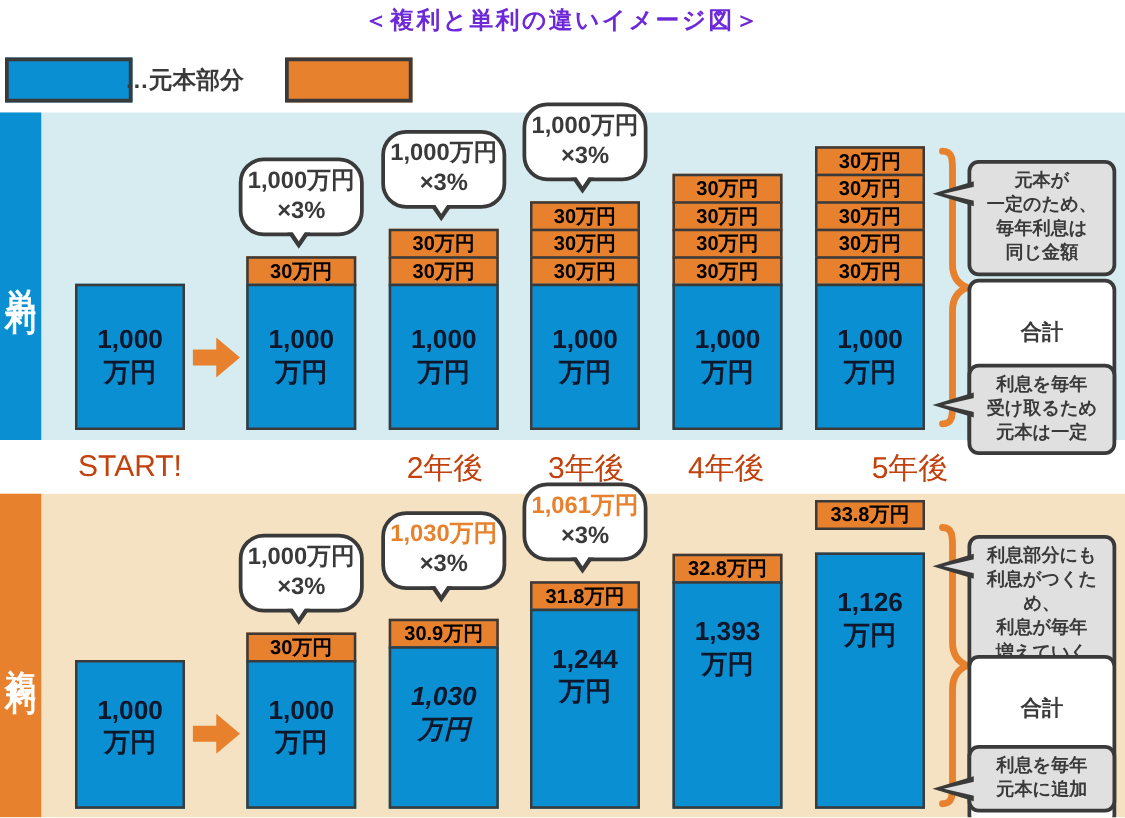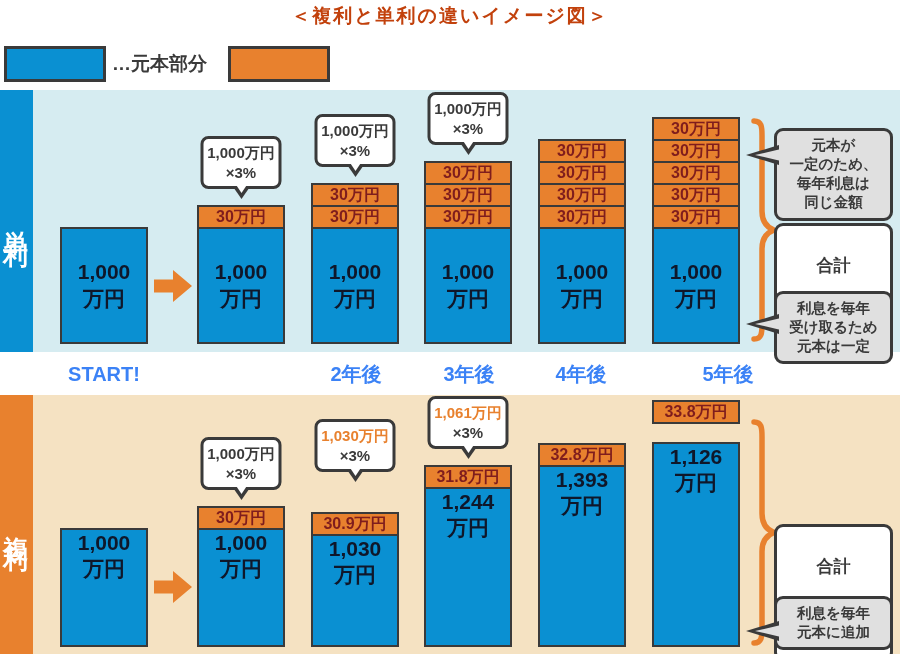--- a/index.html
+++ b/index.html
@@ -6,73 +6,73 @@
   html,body { background: #ffffff; }
   body { font-family: "Liberation Sans", "DejaVu Sans", sans-serif; }
   #stage {
     position: relative; width: 900px; height: 654px;
     background: #ffffff; overflow: hidden; color: #3a3a3a;
   }
   
   .title {
     position: absolute; top: 3px; left: 0; width: 900px;
     text-align: center; font-size: 19px; font-weight: bold;
-    letter-spacing: 2px; color: #c2410c;
+    letter-spacing: 2px; color: #6d28d9;
   }
   .legend-swatch {
     position: absolute; top: 46px; width: 102px; height: 36px;
     border: 3px solid #3a3a3a;
   }
   .legend-swatch.principal { left: 4px;  background: #0a90d2; }
   .legend-swatch.interest  { left: 228px; background: #e8812e; }
   .legend-label {
     position: absolute; top: 46px; height: 36px; display: flex; align-items: center;
     font-size: 19px; font-weight: bold;
   }
-  .legend-label.principal { left: 112px; }
+  .legend-label.principal { left: 100px; }
   .legend-label.interest  { left: 336px; }
   
   .section { position: absolute; left: 0; width: 900px; }
   #simple-section   { top: 90px;  height: 262px; background: #d6ecf1; }
   #compound-section { top: 395px; height: 259px; background: #f5e2c2; }
   .side-rail {
     position: absolute; left: 0; top: 0; bottom: 0; width: 33px;
     display: flex; align-items: center; justify-content: center;
   }
   #simple-section .side-rail   { background: #0a90d2; }
   #compound-section .side-rail { background: #e8812e; }
   .side-label {
     writing-mode: vertical-rl; text-orientation: upright;
     color: #ffffff; font-size: 25px; font-weight: bold; letter-spacing: 10px;
   }
   
   #timeline { position: absolute; top: 352px; left: 0; width: 900px; height: 43px; background: #ffffff; }
   .tl-label {
     position: absolute; top: 50%; transform: translate(-50%,-50%);
-    font-size: 20px; font-weight: bold; color: #3b82f6; white-space: nowrap;
+    font-size: 24px; font-weight: normal; color: #c2410c; white-space: nowrap;
   }
   
   .bar { position: absolute; width: 88px; display: flex; flex-direction: column; }
   .int-block {
     height: 24px; margin-bottom: -2px; border: 2px solid #3a3a3a; background: #e8812e;
-    color: #7f1d1d; font-size: 16px; font-weight: bold;
+    color: #000000; font-size: 16px; font-weight: bold;
     display: flex; align-items: center; justify-content: center; white-space: nowrap;
   }
   .principal-block {
     border: 2px solid #3a3a3a; background: #0a90d2;
     color: #0f172a; font-size: 21px; font-weight: bold; line-height: 1.25;
     display: flex; flex-direction: column; align-items: center; justify-content: center;
     text-align: center; white-space: pre-line;
   }
-  .principal-block.top-pad { justify-content: flex-start; }
+  .principal-block.top-pad { justify-content: flex-start; padding-top: 26px; }
   
   .callout {
-    position: absolute; left: 50%; transform: translateX(-50%); width: 81px;
-    background: #fff; border: 3px solid #3a3a3a; border-radius: 8px;
-    padding: 4px 1px; text-align: center; font-weight: bold; font-size: 15px;
+    position: absolute; left: 50%; transform: translateX(-50%); width: 100px;
+    background: #fff; border: 3px solid #3a3a3a; border-radius: 20px;
+    padding: 4px 1px; text-align: center; font-weight: bold; font-size: 19px;
     line-height: 1.3; z-index: 3; white-space: nowrap;
   }
   .callout::before {
     content: ""; position: absolute; bottom: -13px; left: 38%;
     border: solid transparent; border-width: 13px 9px 0 9px; border-top-color: #3a3a3a;
   }
   .callout::after {
     content: ""; position: absolute; bottom: -7px; left: calc(38% + 3px);
     border: solid transparent; border-width: 9px 6px 0 6px; border-top-color: #ffffff;
   }
@@ -212,21 +212,21 @@
           <div class="int-block">30万円</div>
           <div class="principal-block top-pad" style="height: 119px;">1,000
 万円</div>
           <div class="callout" style="bottom: 157px;">
             <div class="callout-amount">1,000万円</div>
             <div class="callout-rate">×3%</div>
           </div>
         </div>
         <div class="bar" style="left: 311px; bottom: 7px;">
           <div class="int-block">30.9万円</div>
-          <div class="principal-block top-pad" style="height: 113px;">1,030
+          <div class="principal-block top-pad" style="height: 130px; font-style: italic;">1,030
 万円</div>
           <div class="callout" style="bottom: 175px;">
             <div class="callout-amount hl">1,030万円</div>
             <div class="callout-rate">×3%</div>
           </div>
         </div>
         <div class="bar" style="left: 424px; bottom: 7px;">
           <div class="int-block">31.8万円</div>
           <div class="principal-block top-pad" style="height: 160px;">1,244
 万円</div>
@@ -243,20 +243,24 @@
         <div class="bar" style="left: 652px; bottom: 7px; gap: 20px;">
           <div class="int-block">33.8万円</div>
           <div class="principal-block top-pad" style="height: 205px;">1,126
 万円</div>
         </div>
       </div>
 
     <svg class="brace" style="top:23px; height:229px;" viewBox="0 0 28 230" preserveAspectRatio="none">
       <path d="M7,4 C15,4 15,11 15,19 L15,96 C15,106 19,112 27,115 C19,118 15,124 15,134 L15,211 C15,219 15,226 7,226" fill="none" stroke="#e8812e" stroke-width="5.5" stroke-linecap="round"></path>
     </svg>
+    <div class="note tailed" style="top:22px; --tail-top:12px;">利息部分にも
+利息がつくため、
+利息が毎年
+増えていく</div>
     <div class="total-box" style="top:118px;">
       <div>合計</div>
       <div class="total-value">1,159万円</div>
     </div>
     <div class="note tailed" style="top:190px; --tail-top:22px;">利息を毎年
 元本に追加</div>
   </div>
 
 </div>
 

